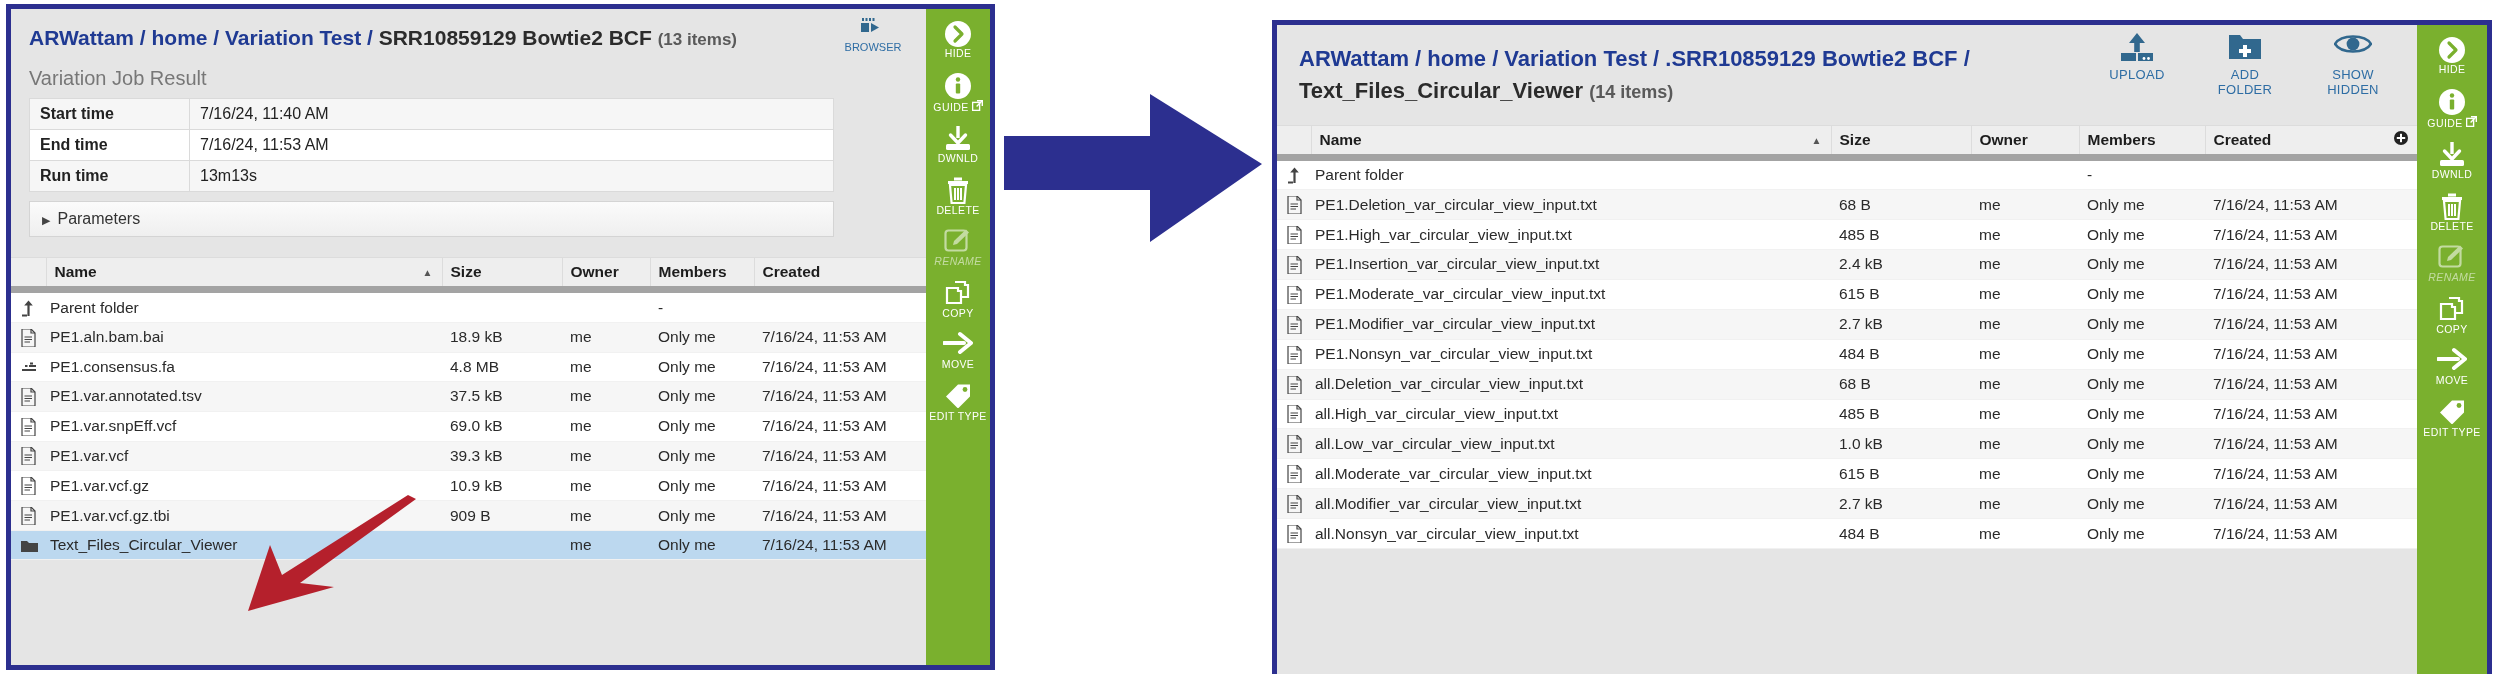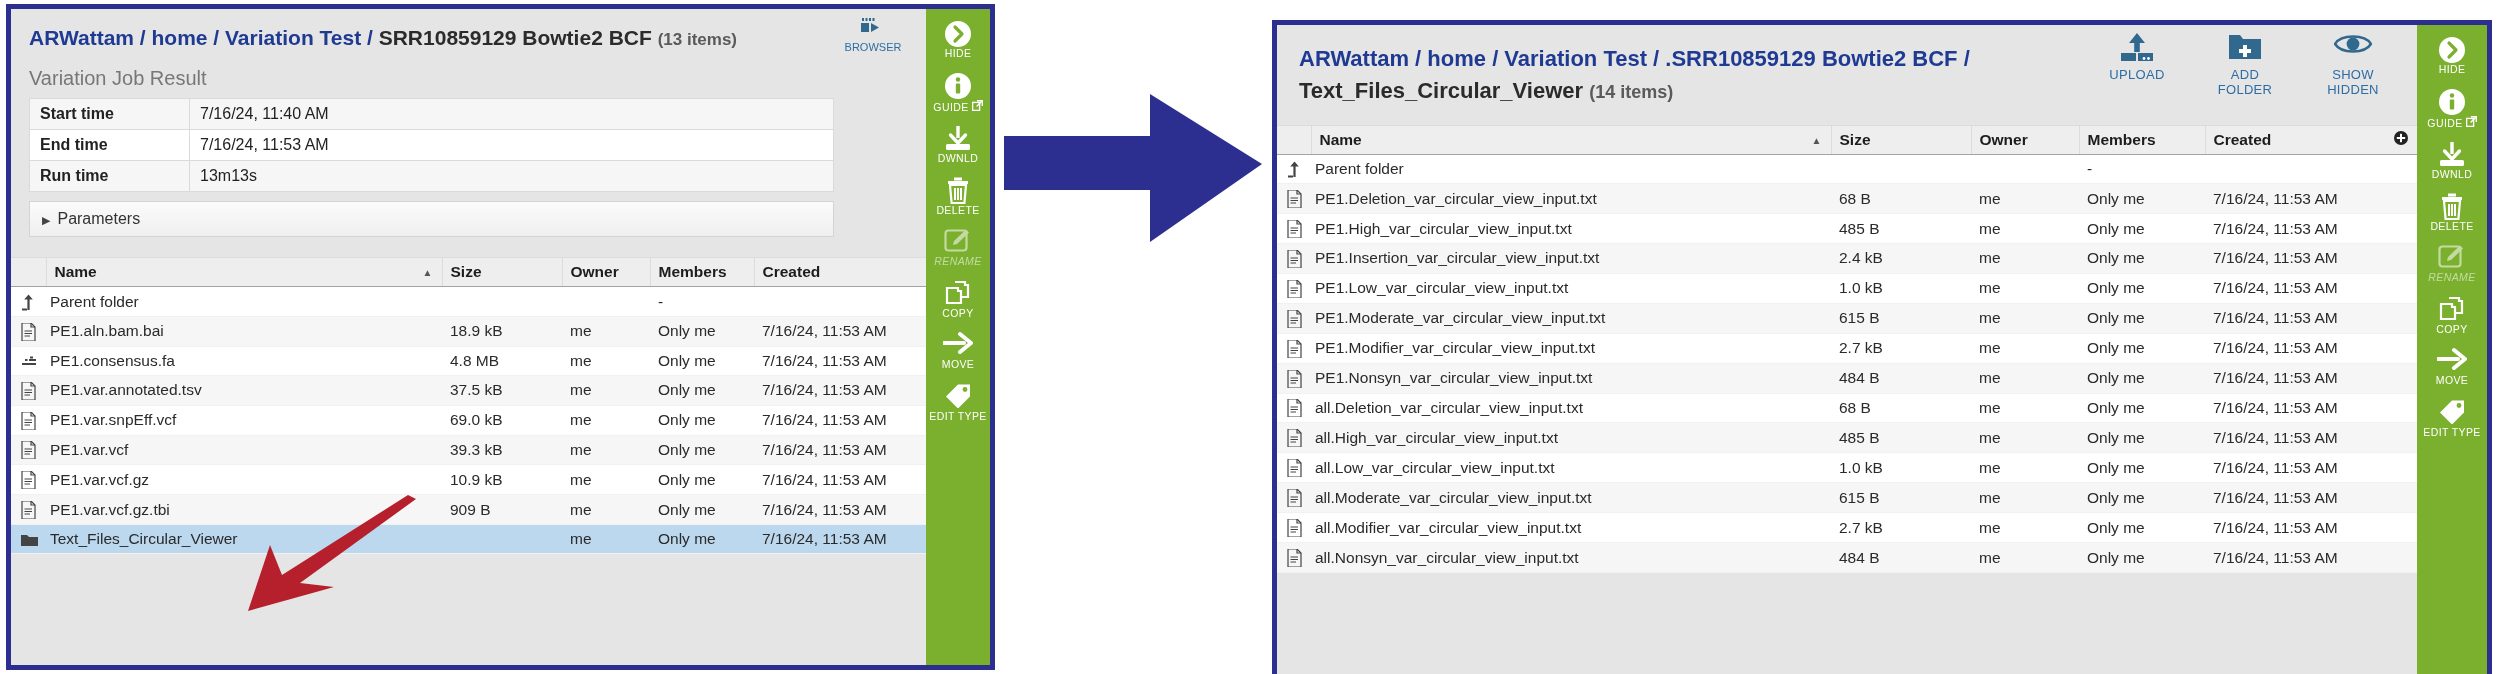--- a/index.html
+++ b/index.html
@@ -112,21 +112,21 @@
     cursor: pointer;
   }
   .params-box .tri { font-size: 11px; margin-right: 7px; color:#444; }
 
   
   .ftable-wrap { margin-top: 20px; }
   .ftable { width: 100%; border-collapse: collapse; font-size: 15.5px; }
   .ftable thead th {
     background: #eeeeee;
     border-top: 1px solid #dcdcdc;
-    border-bottom: 1px solid #a3a3a3;
+    border-bottom: 7px solid #a3a3a3;
     font-size: 15.5px;
     font-weight: bold;
     color: #1d1d1d;
     text-align: left;
     padding: 5px 8px;
     white-space: nowrap;
     position: relative;
   }
   .ftable thead th + th { border-left: 1px solid #dcdcdc; }
   .ftable tbody td {
@@ -555,36 +555,20 @@
               <tr>
                 <td class="col-icon"><svg class="ico" width="15" height="18" viewBox="0 0 15 18">
                     <path d="M1,0 h9 l4,4 v14 h-13 z" fill="none" stroke="#444" stroke-width="1.2"></path>
                     <path d="M10,0 v4 h4" fill="none" stroke="#444" stroke-width="1.2"></path>
                     <g stroke="#444" stroke-width="1">
                       <line x1="3.5" y1="8" x2="11" y2="8"></line>
                       <line x1="3.5" y1="10.5" x2="11" y2="10.5"></line>
                       <line x1="3.5" y1="13" x2="9" y2="13"></line>
                     </g>
                   </svg></td>
-                <td class="fname">PE1.Low_var_circular_view_input.txt</td>
-                <td>1.0 kB</td>
-                <td>me</td>
-                <td>Only me</td>
-                <td>7/16/24, 11:53 AM</td>
-              </tr>
-              <tr>
-                <td class="col-icon"><svg class="ico" width="15" height="18" viewBox="0 0 15 18">
-                    <path d="M1,0 h9 l4,4 v14 h-13 z" fill="none" stroke="#444" stroke-width="1.2"></path>
-                    <path d="M10,0 v4 h4" fill="none" stroke="#444" stroke-width="1.2"></path>
-                    <g stroke="#444" stroke-width="1">
-                      <line x1="3.5" y1="8" x2="11" y2="8"></line>
-                      <line x1="3.5" y1="10.5" x2="11" y2="10.5"></line>
-                      <line x1="3.5" y1="13" x2="9" y2="13"></line>
-                    </g>
-                  </svg></td>
                 <td class="fname">PE1.Moderate_var_circular_view_input.txt</td>
                 <td>615 B</td>
                 <td>me</td>
                 <td>Only me</td>
                 <td>7/16/24, 11:53 AM</td>
               </tr>
               <tr>
                 <td class="col-icon"><svg class="ico" width="15" height="18" viewBox="0 0 15 18">
                     <path d="M1,0 h9 l4,4 v14 h-13 z" fill="none" stroke="#444" stroke-width="1.2"></path>
                     <path d="M10,0 v4 h4" fill="none" stroke="#444" stroke-width="1.2"></path>

